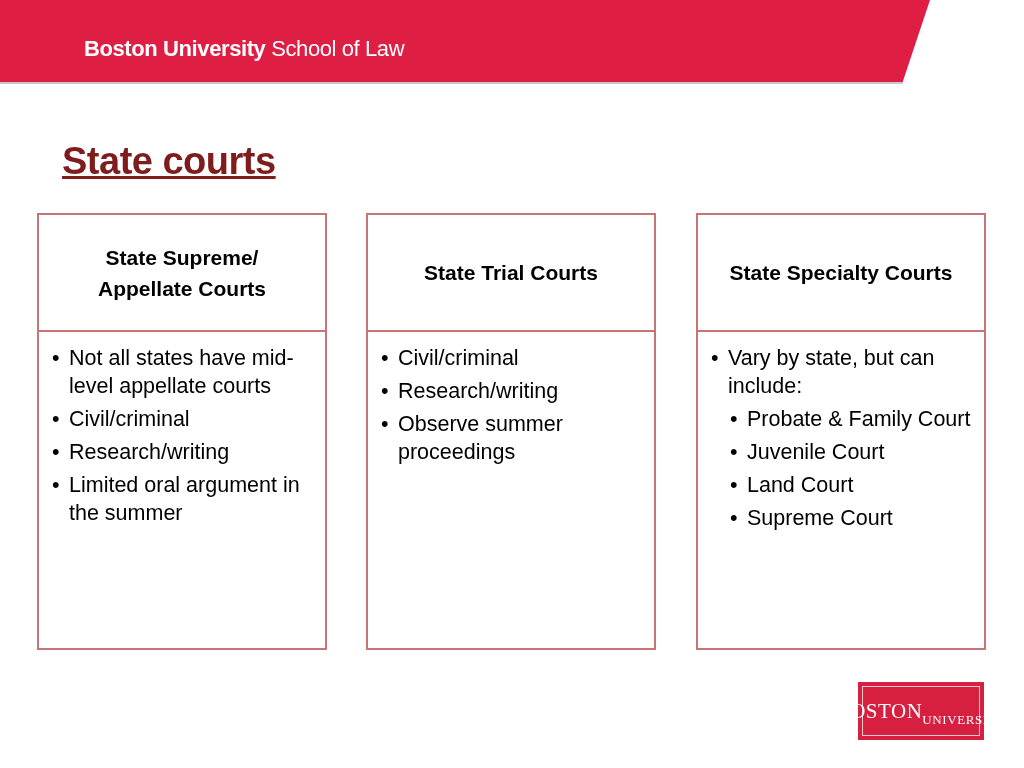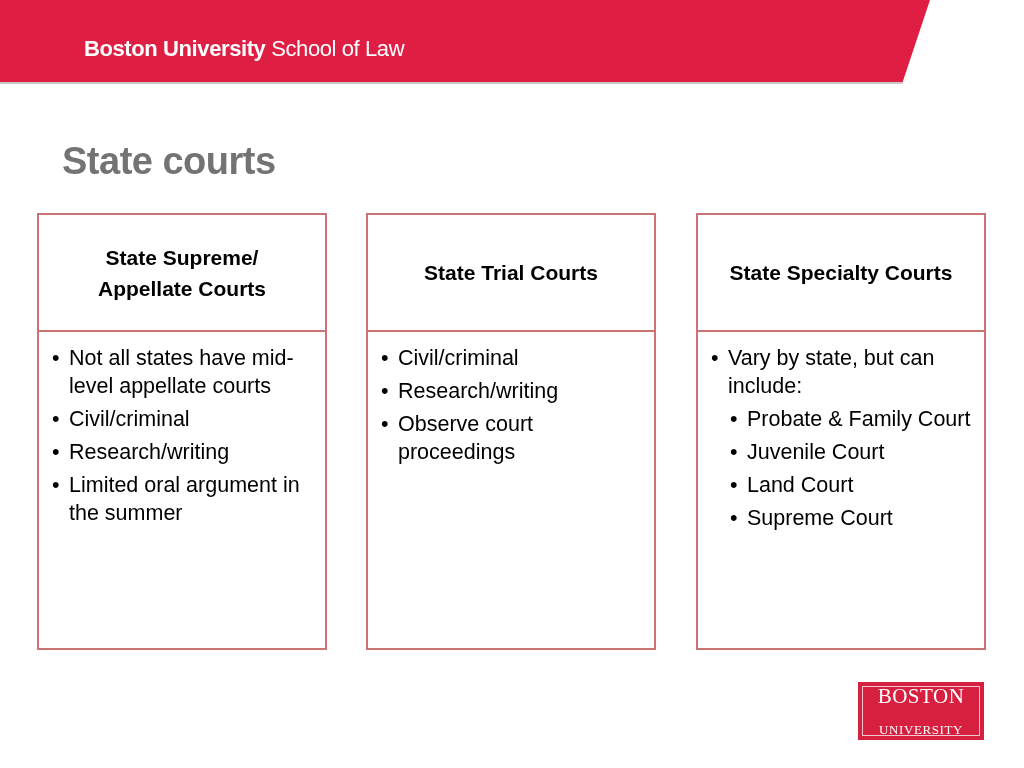--- a/index.html
+++ b/index.html
@@ -14,22 +14,23 @@
     border-bottom: 2px solid #c8c8c8;
   }
   .banner-title {
     position: absolute; left: 67px; top: 36px; color: #ffffff; font-size: 22px;
     letter-spacing: -0.4px; white-space: nowrap; margin-left: 17px;
   }
   .banner-title .b { font-weight: bold; }
   .banner-title .n { font-weight: normal; }
 
   .page-title {
-    position: absolute; left: 62px; top: 140px; font-size: 38px; font-weight: bold; color: #737373;
+    position: absolute; left: 62px; top: 140px; font-size: 38px; font-weight: bold; color: #7f1d1d;
     letter-spacing: -0.5px;
+    text-decoration: underline;
   }
 
   .col {
     position: absolute; top: 213px; width: 290px; height: 437px;
     border: 2px solid #c87474; background: #fff;
   }
   .col-1 { left: 37px; }
   .col-2 { left: 366px; }
   .col-3 { left: 696px; }
 
@@ -43,21 +44,21 @@
   li { position: relative; padding-left: 18px; margin-bottom: 5px; }
   li::before { content: "•"; position: absolute; left: 1px; top: 0; }
   ul.sub { margin-top: 5px; }
   ul.sub li { margin-left: 1px; }
 
   .bu-logo {
     position: absolute; left: 858px; top: 682px; width: 126px; height: 58px;
     background: #d71f3f; display: flex; align-items: center; justify-content: center;
   }
   .bu-logo-inner {
-    width: 118px; height: 50px; border: 1px solid #f3c7cf; display: flex; flex-direction: column;
+    width: 118px; height: 50px; border: 1px solid #f3c7cf; display: flex; flex-direction: row;
     align-items: center; justify-content: center; color: #fff;
     font-family: "Liberation Serif", "DejaVu Serif", serif; line-height: 1;
   }
   .bu-logo-line1 { font-size: 21px; letter-spacing: 0.5px; }
   .bu-logo-line2 { font-size: 13px; letter-spacing: 0.6px; margin-top: 16px; }
 </style>
 </head>
 <body>
 
 <div class="banner"></div>
@@ -80,21 +81,21 @@
 </div>
 
 <div class="col col-2">
   <div class="col-head">
     <span>State Trial Courts</span>
   </div>
   <div class="col-body">
     <ul>
       <li>Civil/criminal</li>
       <li>Research/writing</li>
-      <li>Observe court proceedings</li>
+      <li>Observe summer proceedings</li>
     </ul>
   </div>
 </div>
 
 <div class="col col-3">
   <div class="col-head">
     <span>State Specialty Courts</span>
   </div>
   <div class="col-body">
     <ul>

